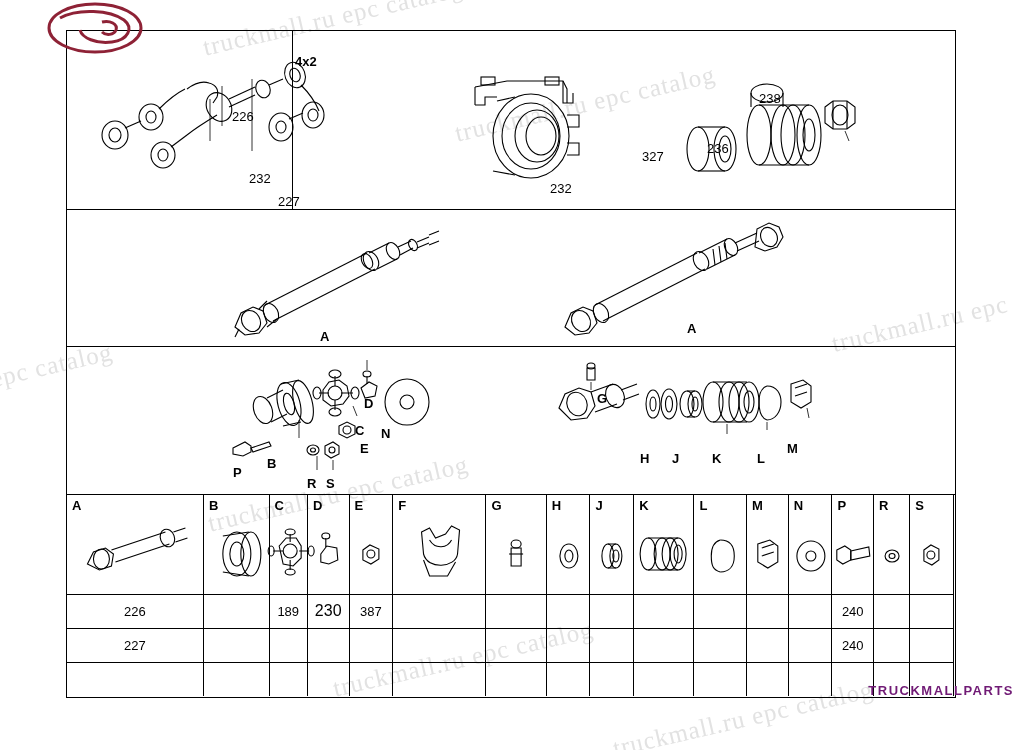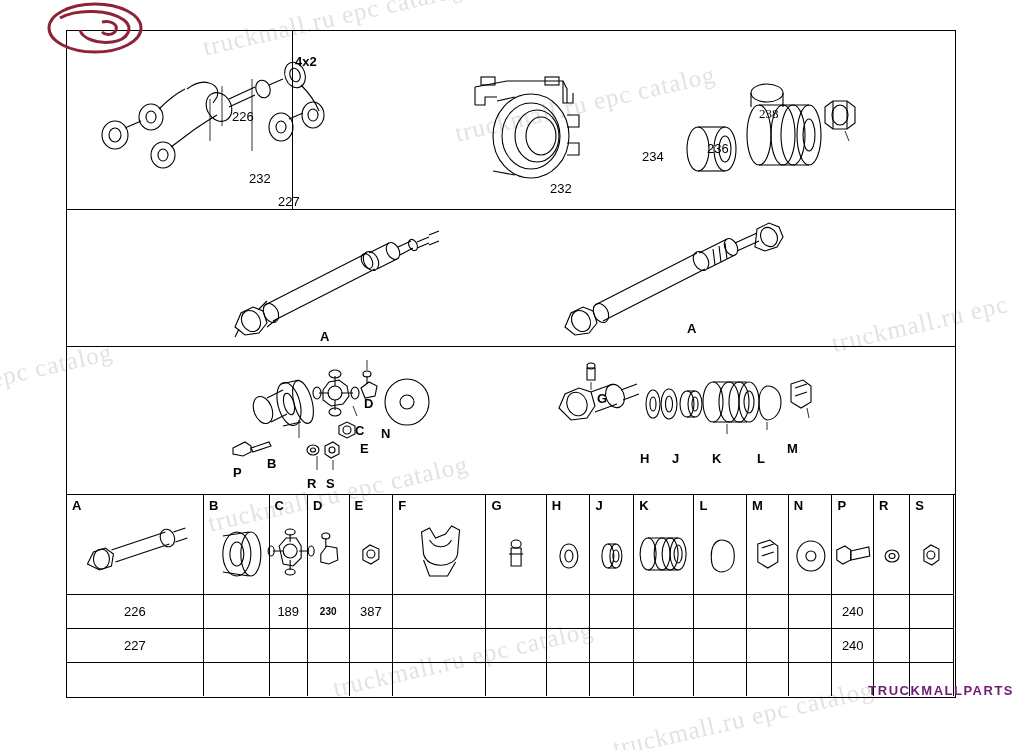--- a/index.html
+++ b/index.html
@@ -167,23 +167,23 @@
       <path d="M766 70 L766 98"></path>
       <path d="M780 70 L780 98"></path>
       <path d="M778 100 L782 110" stroke-width="0.8"></path>
     </g>
   </svg>
 
   <div class="label" style="left:165px; top:78px;">226</div>
   <div class="label" style="left:182px; top:140px;">232</div>
   <div class="label" style="left:211px; top:163px;">227</div>
   <div class="label" style="left:483px; top:150px;">232</div>
-  <div class="label" style="left:575px; top:118px;">234</div>
+  <div class="label" style="left:575px; top:118px;">327</div>
   <div class="label" style="left:640px; top:110px;">236</div>
-  <div class="label" style="left:692px; top:75px;font-family:Liberation Serif, serif;">238</div>
+  <div class="label" style="left:692px; top:60px;">238</div>
 
   <svg style="top:178px;" width="890" height="137" viewBox="0 0 890 137">
     <g fill="none" stroke="#000" stroke-width="1.1">
 
       <path d="M168 118 L174 104 L186 98 L196 102 L200 114 L192 124 L178 126 Z"></path>
       <ellipse cx="184" cy="112" rx="9" ry="11" transform="rotate(-30 184 112)"></ellipse>
       <path d="M192 100 L200 92"></path>
       <path d="M200 118 L210 110"></path>
       <path d="M198 96 L300 44"></path>
       <path d="M206 112 L308 60"></path>
@@ -508,21 +508,21 @@
                 <path d="M13.901234567901234 30 L20.901234567901234 25 L28.901234567901234 29 L28.901234567901234 40 L21.901234567901234 45 L13.901234567901234 41 Z"></path>
                 <ellipse cx="20.901234567901234" cy="35" rx="4" ry="4"></ellipse>
               </g>
             </svg>
           </div>
         </div>
         <div style="position: absolute; left: 0px; top: 100px; width: 887px; border-top: 1.5px solid rgb(0, 0, 0);"></div>
         <div style="position: absolute; left: 0px; top: 100px; width: 136.883px; height: 34px; border-right: 1.5px solid rgb(0, 0, 0); box-sizing: border-box; display: flex; align-items: center; justify-content: center; font-size: 13px;">226</div>
         <div style="position: absolute; left: 136.883px; top: 100px; width: 65.7037px; height: 34px; border-right: 1.5px solid rgb(0, 0, 0); box-sizing: border-box; display: flex; align-items: center; justify-content: center; font-size: 13px;"></div>
         <div style="position: absolute; left: 202.586px; top: 100px; width: 38.3272px; height: 34px; border-right: 1.5px solid rgb(0, 0, 0); box-sizing: border-box; display: flex; align-items: center; justify-content: center; font-size: 13px;">189</div>
-        <div style="position: absolute; left: 240.914px; top: 100px; width: 41.6123px; height: 34px; border-right: 1.5px solid rgb(0, 0, 0); box-sizing: border-box; display: flex; align-items: center; justify-content: center; font-size: 10px; font-weight: bold;">230</div>
+        <div style="position: absolute; left: 240.914px; top: 100px; width: 41.6123px; height: 34px; border-right: 1.5px solid rgb(0, 0, 0); box-sizing: border-box; display: flex; align-items: center; justify-content: center; font-size: 16px;">230</div>
         <div style="position: absolute; left: 282.526px; top: 100px; width: 43.8025px; height: 34px; border-right: 1.5px solid rgb(0, 0, 0); box-sizing: border-box; display: flex; align-items: center; justify-content: center; font-size: 13px;">387</div>
         <div style="position: absolute; left: 326.328px; top: 100px; width: 93.0802px; height: 34px; border-right: 1.5px solid rgb(0, 0, 0); box-sizing: border-box; display: flex; align-items: center; justify-content: center; font-size: 13px;"></div>
         <div style="position: absolute; left: 419.409px; top: 100px; width: 60.2284px; height: 34px; border-right: 1.5px solid rgb(0, 0, 0); box-sizing: border-box; display: flex; align-items: center; justify-content: center; font-size: 13px;"></div>
         <div style="position: absolute; left: 479.637px; top: 100px; width: 43.8025px; height: 34px; border-right: 1.5px solid rgb(0, 0, 0); box-sizing: border-box; display: flex; align-items: center; justify-content: center; font-size: 13px;"></div>
         <div style="position: absolute; left: 523.44px; top: 100px; width: 43.8025px; height: 34px; border-right: 1.5px solid rgb(0, 0, 0); box-sizing: border-box; display: flex; align-items: center; justify-content: center; font-size: 13px;"></div>
         <div style="position: absolute; left: 567.242px; top: 100px; width: 60.2284px; height: 34px; border-right: 1.5px solid rgb(0, 0, 0); box-sizing: border-box; display: flex; align-items: center; justify-content: center; font-size: 13px;"></div>
         <div style="position: absolute; left: 627.47px; top: 100px; width: 52.563px; height: 34px; border-right: 1.5px solid rgb(0, 0, 0); box-sizing: border-box; display: flex; align-items: center; justify-content: center; font-size: 13px;"></div>
         <div style="position: absolute; left: 680.033px; top: 100px; width: 41.6123px; height: 34px; border-right: 1.5px solid rgb(0, 0, 0); box-sizing: border-box; display: flex; align-items: center; justify-content: center; font-size: 13px;"></div>
         <div style="position: absolute; left: 721.646px; top: 100px; width: 43.8025px; height: 34px; border-right: 1.5px solid rgb(0, 0, 0); box-sizing: border-box; display: flex; align-items: center; justify-content: center; font-size: 13px;"></div>
         <div style="position: absolute; left: 765.448px; top: 100px; width: 41.6123px; height: 34px; border-right: 1.5px solid rgb(0, 0, 0); box-sizing: border-box; display: flex; align-items: center; justify-content: center; font-size: 13px;">240</div>

